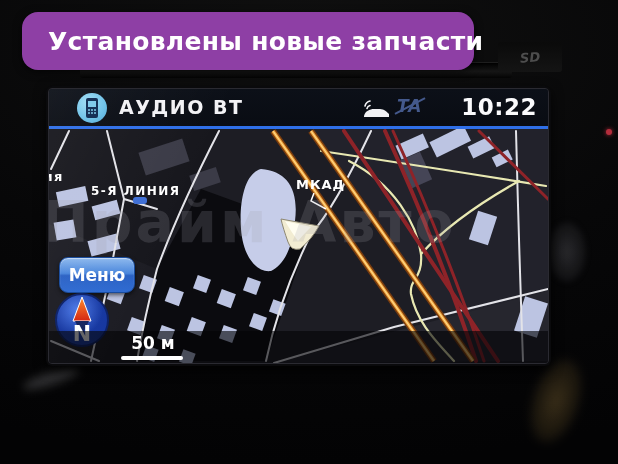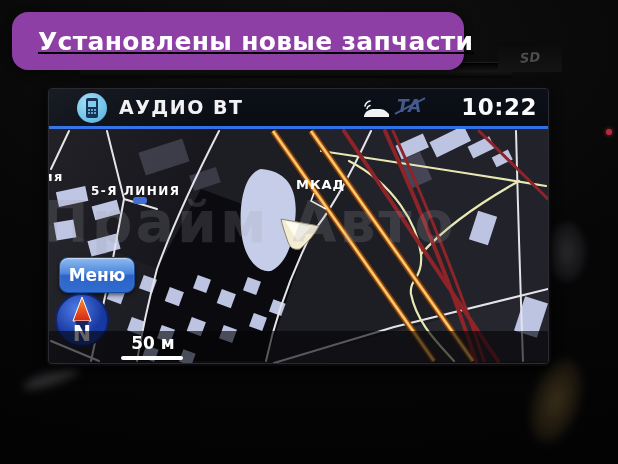--- a/index.html
+++ b/index.html
@@ -16,23 +16,23 @@
   .sd-slot span{color:#4d4d4d;font-weight:bold;font-style:italic;font-size:13px;transform:rotate(-4deg);}
   .led{position:absolute;left:606px;top:129px;width:6px;height:6px;border-radius:50%;
      background:#b52d3c;box-shadow:0 0 4px #b52d3c;}
   .streak-warm{position:absolute;left:533px;top:358px;width:46px;height:86px;border-radius:50%;
      background:radial-gradient(rgba(195,155,75,.28), rgba(0,0,0,0));filter:blur(5px);transform:rotate(18deg);}
   .streak-grey{position:absolute;left:22px;top:372px;width:58px;height:13px;border-radius:50%;
      background:rgba(150,150,155,.28);filter:blur(4px);transform:rotate(-18deg);}
   .knob{position:absolute;left:548px;top:222px;width:38px;height:60px;border-radius:50%;
      background:radial-gradient(rgba(120,120,128,.30), rgba(0,0,0,0));filter:blur(3px);}
   
-  .banner{position:absolute;left:12px;top:12px;width:452px;height:58px;border-radius:16px;
+  .banner{position:absolute;left:22px;top:12px;width:452px;height:58px;border-radius:16px;
      background:#8e3fa5;display:flex;align-items:center;gap:12px;padding:0 14px;box-sizing:border-box;
-     box-shadow:0 2px 8px rgba(0,0,0,.6);text-decoration:underline;}
+     box-shadow:0 2px 8px rgba(0,0,0,.6);}
   .banner-text{color:#fff;font-weight:bold;font-size:25px;letter-spacing:.3px;white-space:nowrap;}
   
   .screen{position:absolute;left:48px;top:88px;width:499px;height:274px;background:#15151b;
      border-radius:4px;overflow:hidden;border:1px solid #2a2a31;box-shadow:0 0 0 2px #0a0a0c, 0 4px 14px #000;}
   .statusbar{position:absolute;left:0;top:0;width:100%;height:40px;
      background:linear-gradient(#0c1018,#090c13);border-bottom:3px solid #2f6fe8;box-sizing:border-box;}
   .phone-badge{position:absolute;left:28px;top:4px;width:30px;height:30px;border-radius:50%;
      background:radial-gradient(circle at 35% 30%, #9fdcf5, #6cc1e8 60%, #4da6d4);
      display:flex;align-items:center;justify-content:center;}
   .src-label{position:absolute;left:70px;top:7px;color:#f2f2f5;font-weight:bold;font-size:19px;letter-spacing:1.5px;}

